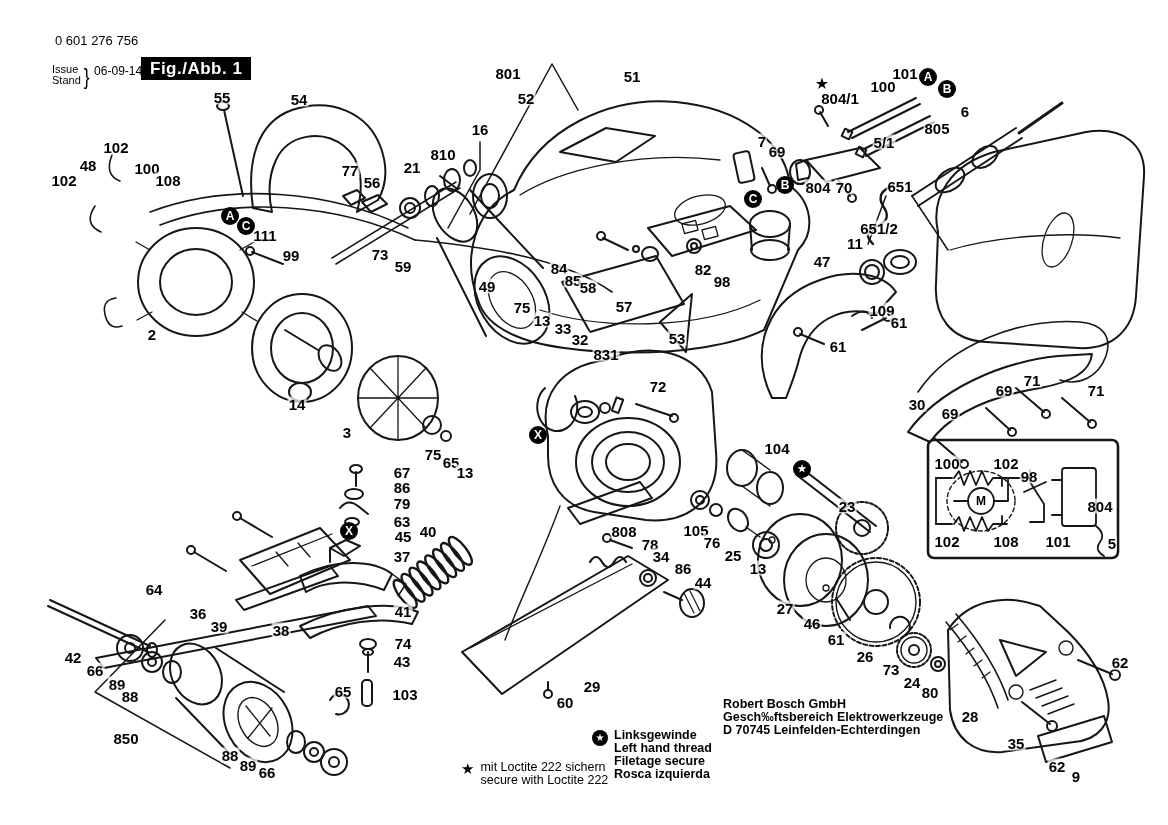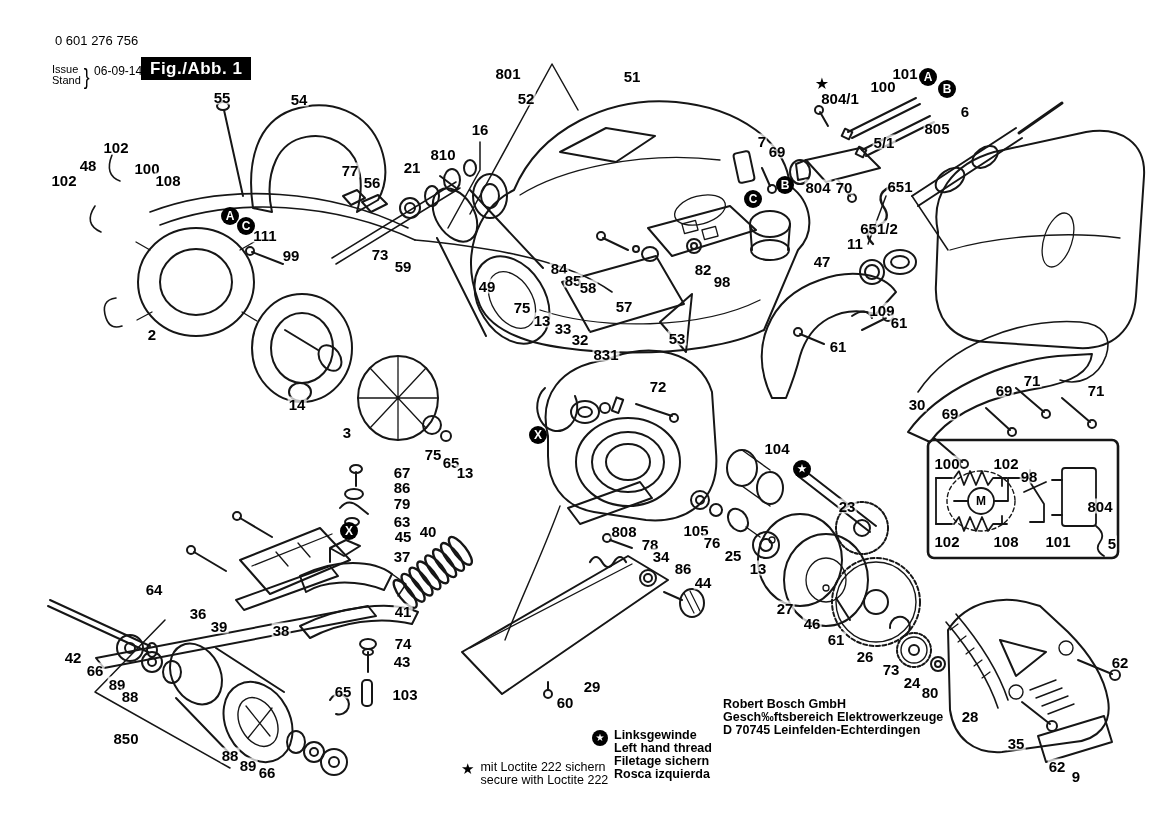--- a/index.html
+++ b/index.html
@@ -454,21 +454,21 @@
       <span class="cmark" style="left: 349px; top: 531px;">X</span>
       <span class="cmark" style="font-size: 10px; left: 802px; top: 469px;">★</span>
     </div>
   <span class="m-label" style="left:981px;top:501px">M</span>
 
   <div class="legend-lh">
     <span class="circ-star">★</span>
     <div class="lines">
         <div>Linksgewinde</div>
         <div>Left hand thread</div>
-        <div>Filetage sichern</div>
+        <div>Filetage secure</div>
         <div>Rosca izquierda</div>
       </div>
   </div>
   <div class="legend-loc">
     <span class="star">★</span>
     <div class="lines">
         <div>mit Loctite 222 sichern</div>
         <div>secure with Loctite 222</div>
       </div>
   </div>

